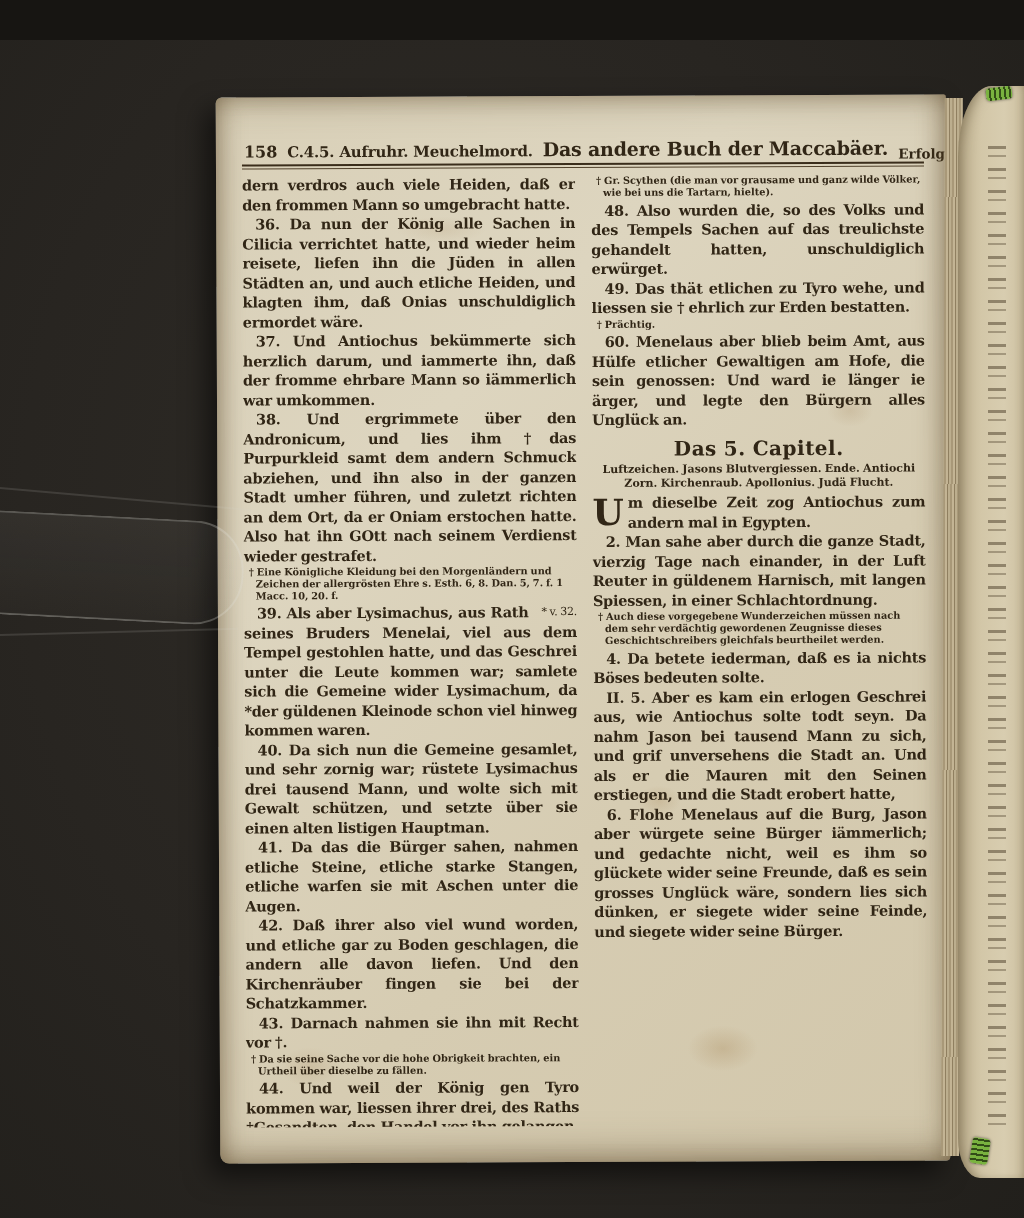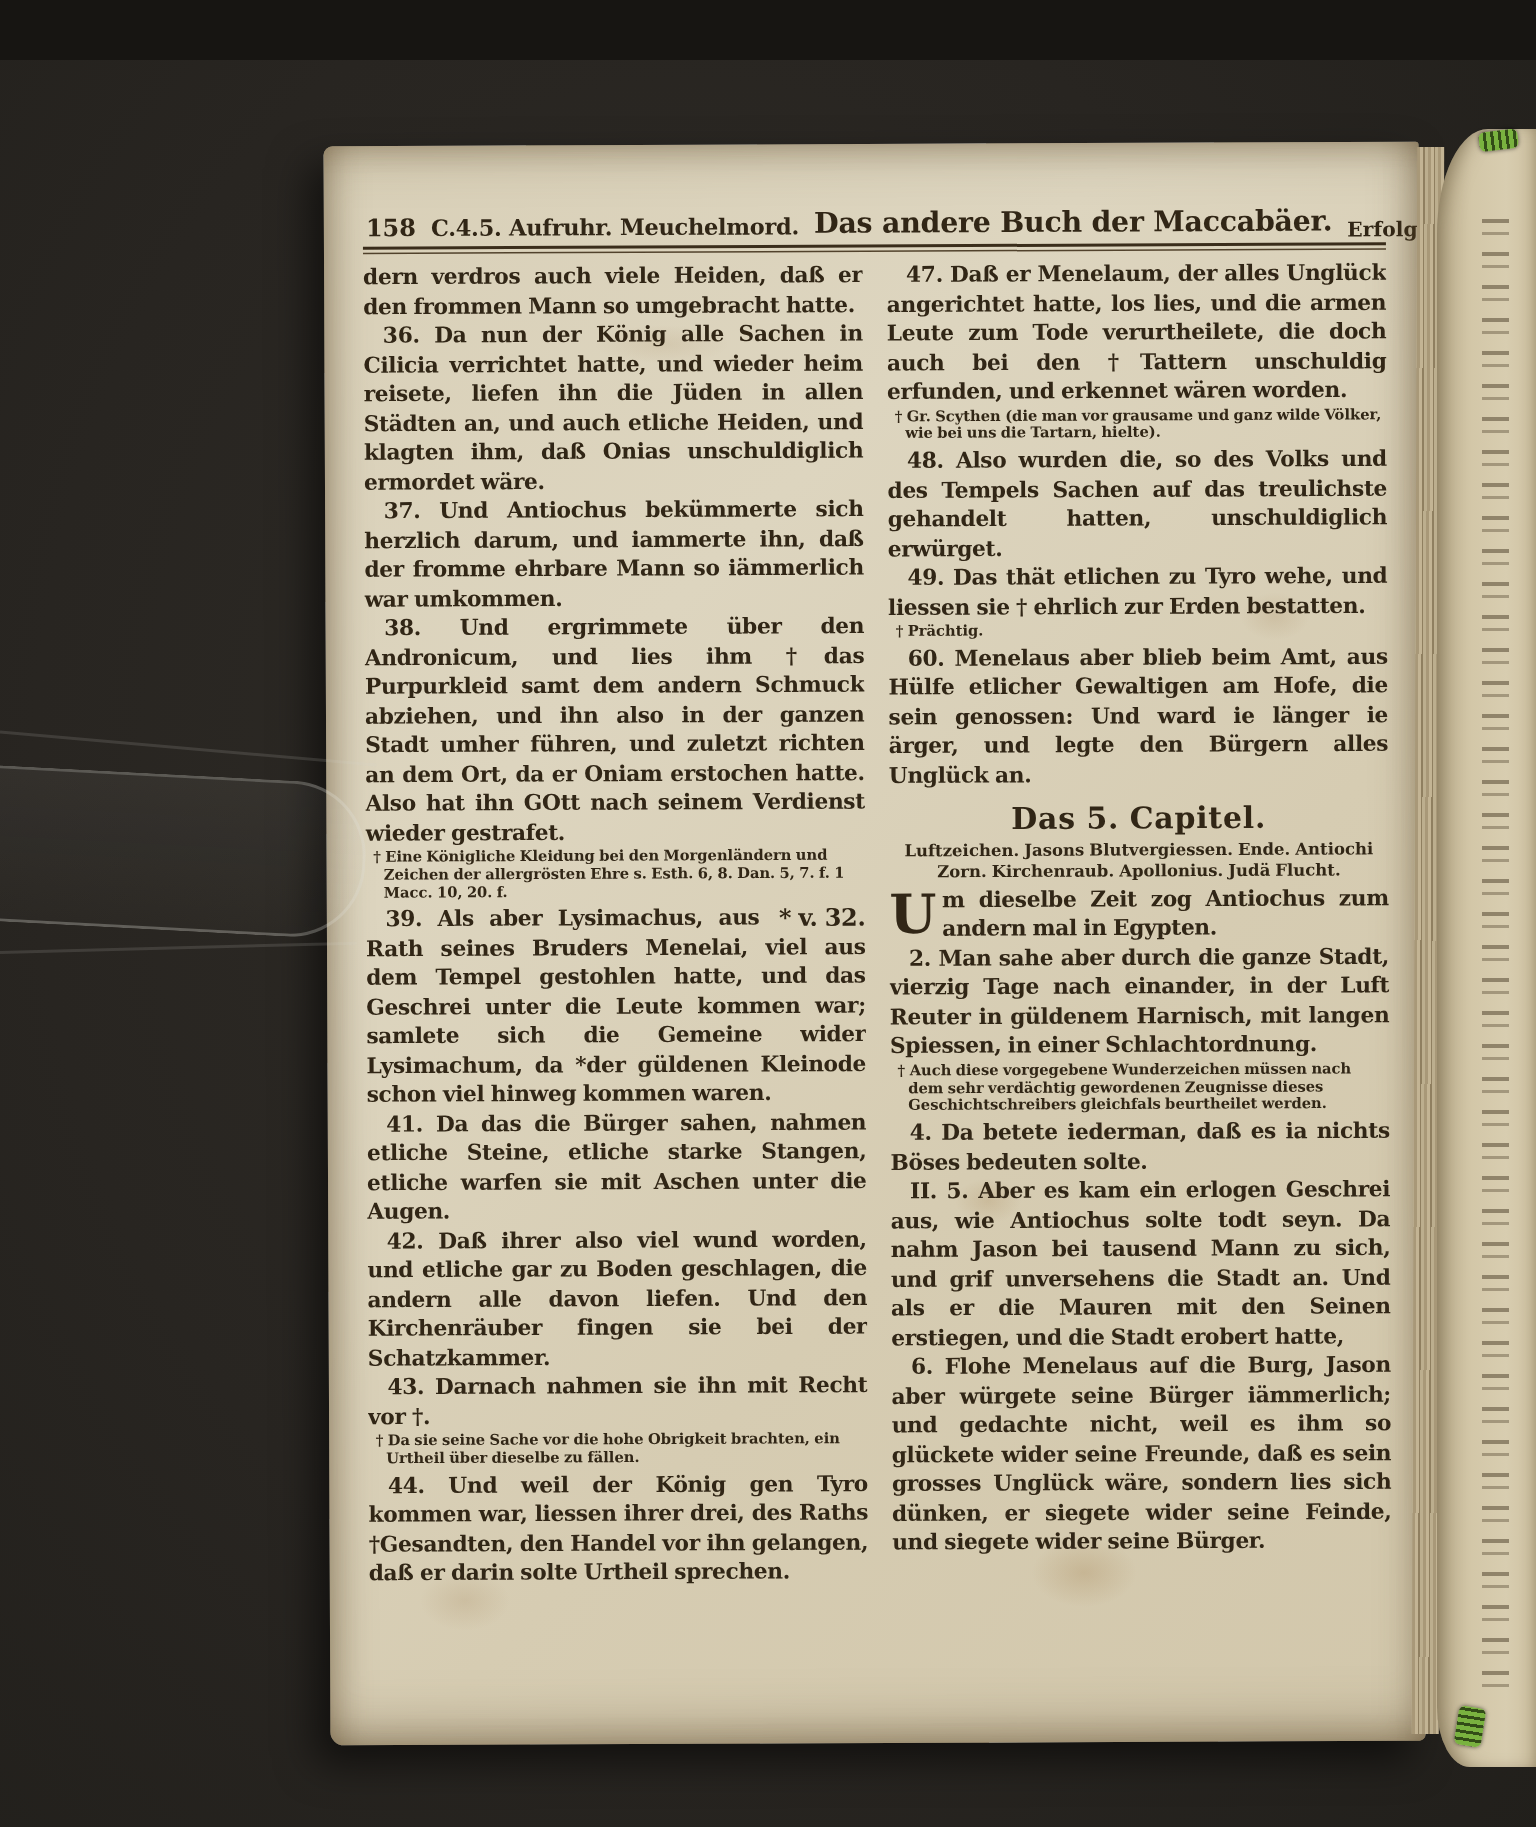--- a/index.html
+++ b/index.html
@@ -45,21 +45,21 @@
 
   
   #cols{display:flex;gap:16px;height:952px;overflow:hidden;}
   .col{width:333px;overflow:hidden;}
   .col p{margin:0;font-size:14.5px;line-height:19.5px;font-weight:bold;
          text-align:justify;letter-spacing:-.25px;word-spacing:-.5px;}
   .col p.v{text-indent:13px;}
   .col p.cont{text-indent:0;}
   .fn{font-size:9.8px !important;line-height:11.8px !important;letter-spacing:0 !important;
       padding-left:12px;text-indent:-7px !important;margin:1px 0 2px 0 !important;text-align:left !important;}
-  .sideref{float:right;font-size:16px;line-height:19.5px;font-weight:bold;}
+  .sideref{float:right;font-size:11px;line-height:19.5px;font-weight:normal;}
   .chapter-heading{font-size:20px !important;text-align:center !important;text-indent:0 !important;
       margin:10px 0 4px 0 !important;letter-spacing:.5px !important;}
   .chapter-summary{font-size:11px !important;line-height:14px !important;text-align:center !important;
       text-indent:0 !important;margin-bottom:2px !important;letter-spacing:0 !important;}
   .dropcap{float:left;font-size:36px;line-height:34px;font-weight:bold;padding:2px 4px 0 0;}
 
   
   #page-stack{
     position:absolute;left:943px;top:58px;width:18px;height:1058px;
     background:repeating-linear-gradient(90deg,#a89878 0 2px,#c3b494 2px 4px,#8f7f60 4px 5px,#bcae8e 5px 7px);
@@ -158,30 +158,30 @@
 
       <div id="cols">
 
         <div class="col">
           <p class="cont">dern verdros auch viele Heiden, daß er den frommen Mann so umgebracht hatte.</p>
           <p class="v">36. Da nun der König alle Sachen in Cilicia verrichtet hatte, und wieder heim reisete, liefen ihn die Jüden in allen Städten an, und auch etliche Heiden, und klagten ihm, daß Onias unschuldiglich ermordet wäre.</p>
           <p class="v">37. Und Antiochus bekümmerte sich herzlich darum, und iammerte ihn, daß der fromme ehrbare Mann so iämmerlich war umkommen.</p>
           <p class="v">38. Und ergrimmete über den Andronicum, und lies ihm †das Purpurkleid samt dem andern Schmuck abziehen, und ihn also in der ganzen Stadt umher führen, und zuletzt richten an dem Ort, da er Oniam erstochen hatte. Also hat ihn GOtt nach seinem Verdienst wieder gestrafet.</p>
           <p class="fn">† Eine Königliche Kleidung bei den Morgenländern und Zeichen der allergrösten Ehre s. Esth. 6, 8. Dan. 5, 7. f. 1 Macc. 10, 20. f.</p>
           <p class="v"><span class="sideref">* v. 32.</span><span>39. Als aber Lysimachus, aus Rath seines Bruders Menelai, viel aus dem Tempel gestohlen hatte, und das Geschrei unter die Leute kommen war; samlete sich die Gemeine wider Lysimachum, da *der güldenen Kleinode schon viel hinweg kommen waren.</span></p>
+          <p class="v">40. Da sich nun die Gemeine gesamlet, und sehr zornig war; rüstete Lysimachus drei tausend Mann, und wolte sich mit Gewalt schützen, und setzte über sie einen alten listigen Hauptman.</p>
           <p class="v">41. Da das die Bürger sahen, nahmen etliche Steine, etliche starke Stangen, etliche warfen sie mit Aschen unter die Augen.</p>
           <p class="v">42. Daß ihrer also viel wund worden, und etliche gar zu Boden geschlagen, die andern alle davon liefen. Und den Kirchenräuber fingen sie bei der Schatzkammer.</p>
           <p class="v">43. Darnach nahmen sie ihn mit Recht vor †.</p>
           <p class="fn">† Da sie seine Sache vor die hohe Obrigkeit brachten, ein Urtheil über dieselbe zu fällen.</p>
           <p class="v">44. Und weil der König gen Tyro kommen war, liessen ihrer drei, des Raths †Gesandten, den Handel vor ihn gelangen, daß er darin solte Urtheil sprechen.</p>
 
         </div>
 
         <div class="col">
-          <p class="v">47. Daß er Menelaum, der alles Unglück angerichtet hatte, los lies, und die armen Leute zum Tode verurtheilete, die doch auch bei den †Tattern unschuldig erfunden, und erkennet wären worden.</p>
           <p class="fn">† Gr. Scythen (die man vor grausame und ganz wilde Völker, wie bei uns die Tartarn, hielte).</p>
           <p class="v">48. Also wurden die, so des Volks und des Tempels Sachen auf das treulichste gehandelt hatten, unschuldiglich erwürget.</p>
           <p class="v">49. Das thät etlichen zu Tyro wehe, und liessen sie † ehrlich zur Erden bestatten.</p>
           <p class="fn">† Prächtig.</p>
           <p class="v">60. Menelaus aber blieb beim Amt, aus Hülfe etlicher Gewaltigen am Hofe, die sein genossen: Und ward ie länger ie ärger, und legte den Bürgern alles Unglück an.</p>
           <p class="chapter-heading">Das 5. Capitel.</p>
           <p class="chapter-summary">Luftzeichen.  Jasons Blutvergiessen.  Ende.  Antiochi Zorn.  Kirchenraub.  Apollonius.  Judä Flucht.</p>
           <p class="cont"><span class="dropcap">U</span><span>m dieselbe Zeit zog Antiochus zum andern mal in Egypten.</span></p>
           <p class="v">2. Man sahe aber durch die ganze Stadt, vierzig Tage nach einander, in der Luft Reuter in güldenem Harnisch, mit langen Spiessen, in einer Schlachtordnung.</p>
           <p class="fn">† Auch diese vorgegebene Wunderzeichen müssen nach dem sehr verdächtig gewordenen Zeugnisse dieses Geschichtschreibers gleichfals beurtheilet werden.</p>

